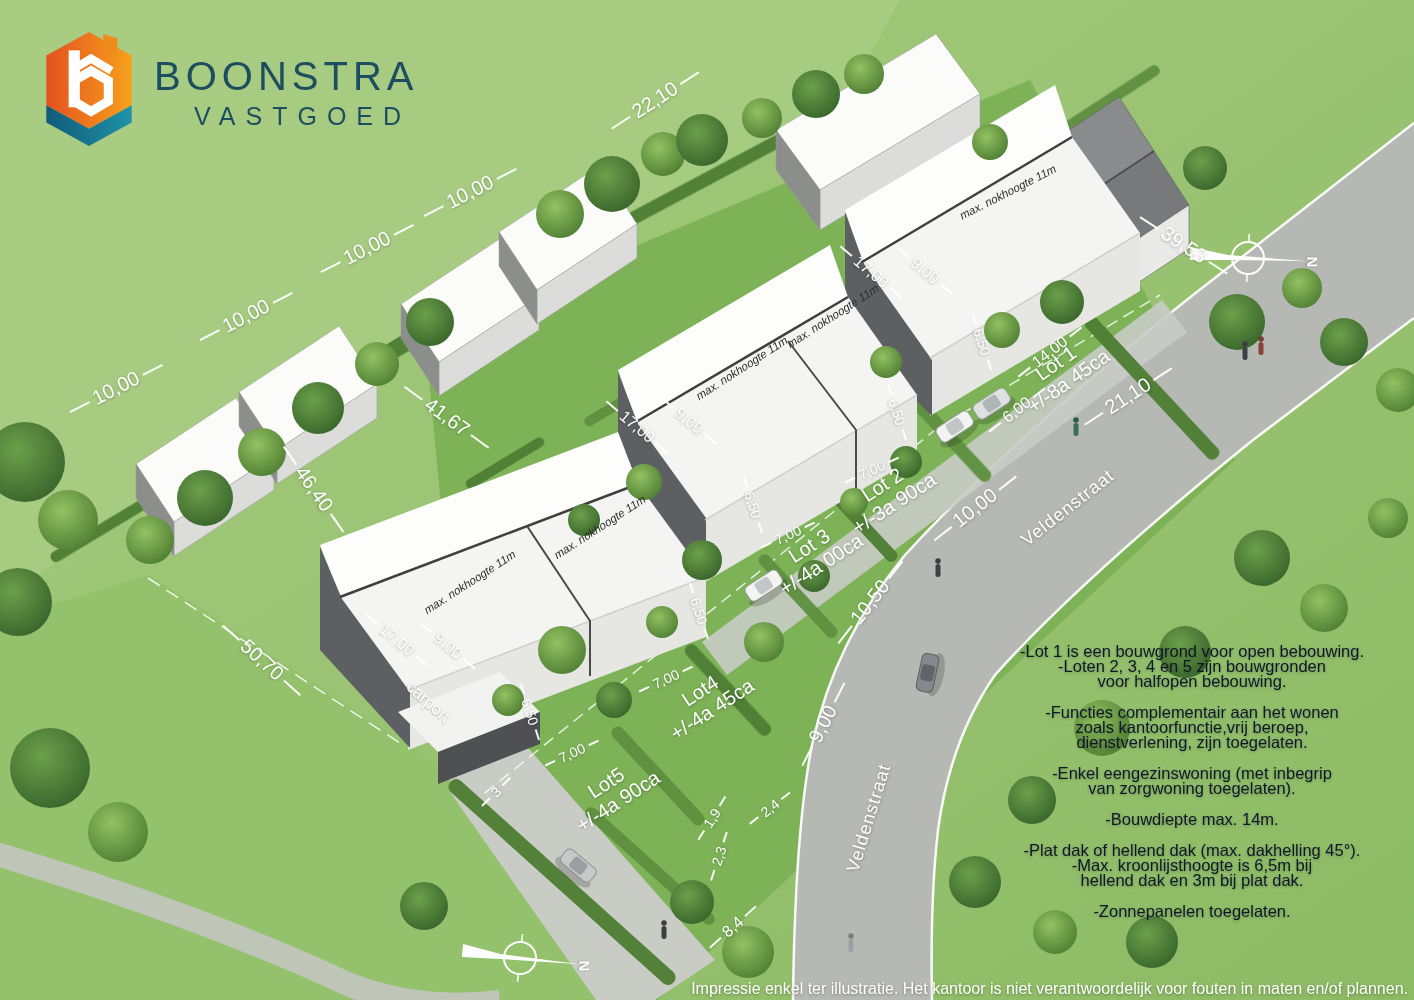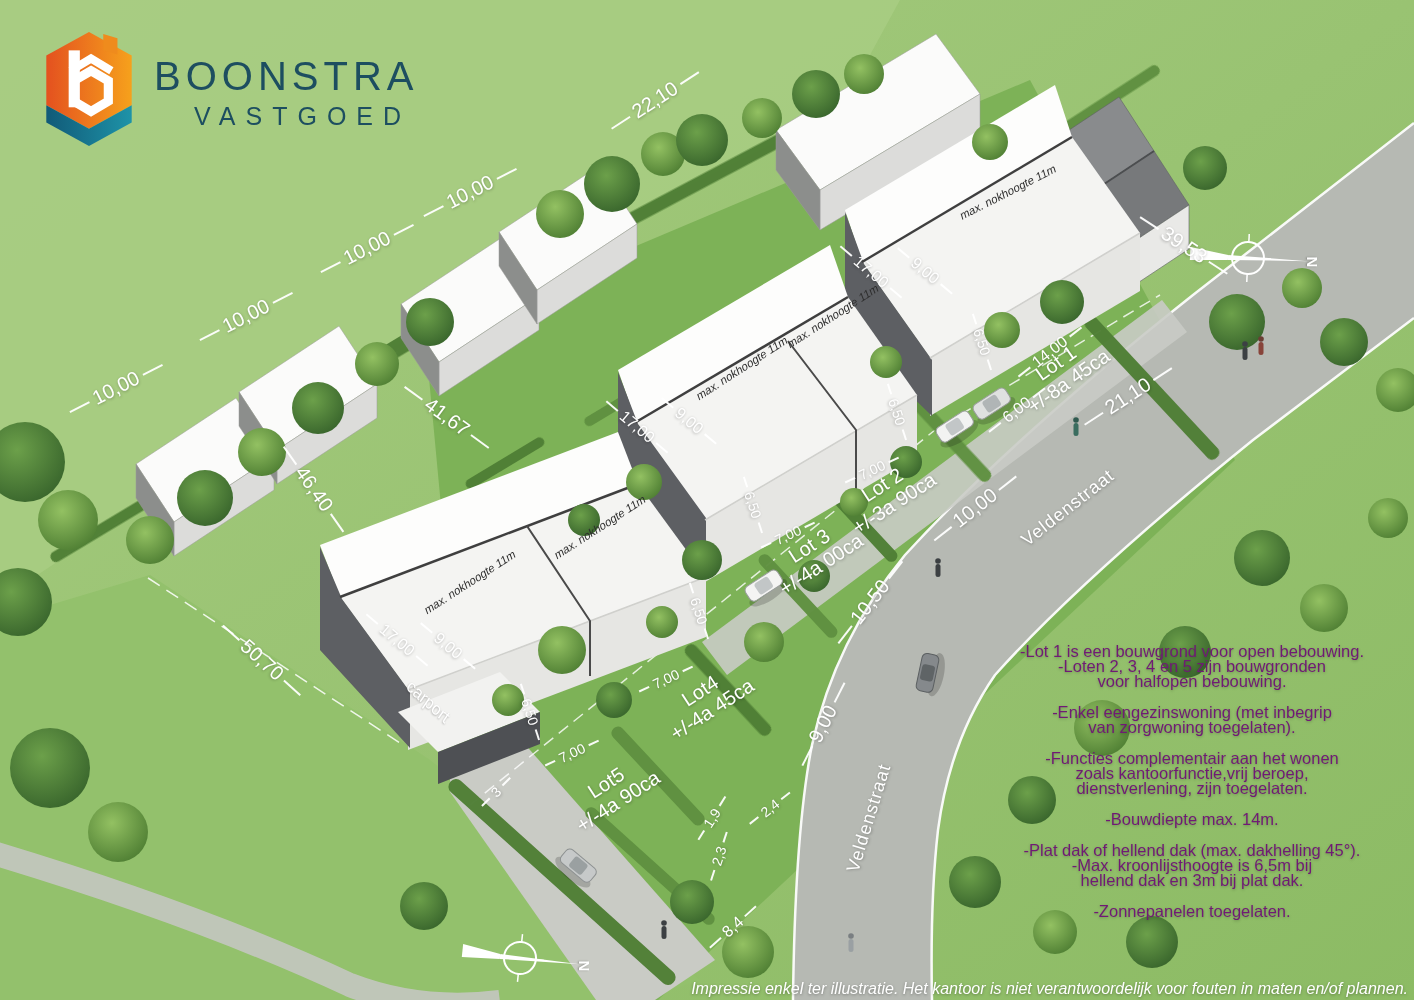--- a/index.html
+++ b/index.html
@@ -20,25 +20,25 @@
        transform-origin:center;}
   .lot{position:absolute;color:#fff;text-align:center;font-size:20px;line-height:1.1;
        font-weight:500;text-shadow:0 1px 3px rgba(0,0,0,.3);transform-origin:center;}
   .street{position:absolute;color:#fff;font-size:18px;letter-spacing:1px;
        text-shadow:0 1px 3px rgba(0,0,0,.35);transform-origin:center;}
   .carp{position:absolute;color:#fff;font-size:17px;text-shadow:0 1px 2px rgba(0,0,0,.3);
        transform-origin:center;}
   .ncompass{position:absolute;color:#fff;font-size:15px;font-weight:bold;
        text-shadow:0 1px 2px rgba(0,0,0,.3);transform-origin:center;}
   
-  .regs{position:absolute;right:10px;top:644px;width:424px;color:#701a75;
+  .regs{position:absolute;right:10px;top:644px;width:424px;color:#0f172a;
         text-align:center;font-size:16.5px;text-shadow:0 1px 3px rgba(0,0,0,.25);}
   .regs p{margin:0 0 16px 0;line-height:15px;white-space:pre-line;}
   .disclaimer{position:absolute;right:6px;bottom:2px;color:#fff;font-size:16px;
-        text-shadow:0 1px 3px rgba(0,0,0,.35);font-style:italic;}
+        text-shadow:0 1px 3px rgba(0,0,0,.35);}
   
   .logo{position:absolute;left:38px;top:28px;display:flex;align-items:flex-start;}
   .logo-text{margin-left:14px;margin-top:26px;color:#1d4e60;}
   .logo-title{font-size:40px;letter-spacing:5px;font-weight:400;}
   .logo-sub{font-size:25px;letter-spacing:10px;font-weight:400;margin-top:3px;margin-left:40px;}
 </style>
 </head>
 <body>
 
 <div class="stage">
@@ -458,25 +458,25 @@
   <div class="logo-text">
     <div class="logo-title">BOONSTRA</div>
     <div class="logo-sub">VASTGOED</div>
   </div>
 </div>
 
 <div class="regs">
   <p>-Lot 1 is een bouwgrond voor open bebouwing.
 -Loten 2, 3, 4 en 5 zijn bouwgronden
 voor halfopen bebouwing.</p>
-  <p>-Enkel eengezinswoning (met inbegrip
-van zorgwoning toegelaten).</p>
   <p>-Functies complementair aan het wonen
 zoals kantoorfunctie,vrij beroep,
 dienstverlening, zijn toegelaten.</p>
+  <p>-Enkel eengezinswoning (met inbegrip
+van zorgwoning toegelaten).</p>
   <p>-Bouwdiepte max. 14m.</p>
   <p>-Plat dak of hellend dak (max. dakhelling 45°).
 -Max. kroonlijsthoogte is 6,5m bij
 hellend dak en 3m bij plat dak.</p>
   <p>-Zonnepanelen toegelaten.</p>
 </div>
 
 <div class="disclaimer">Impressie enkel ter illustratie. Het kantoor is niet verantwoordelijk voor fouten in maten en/of plannen.</div>
 
 </div>

